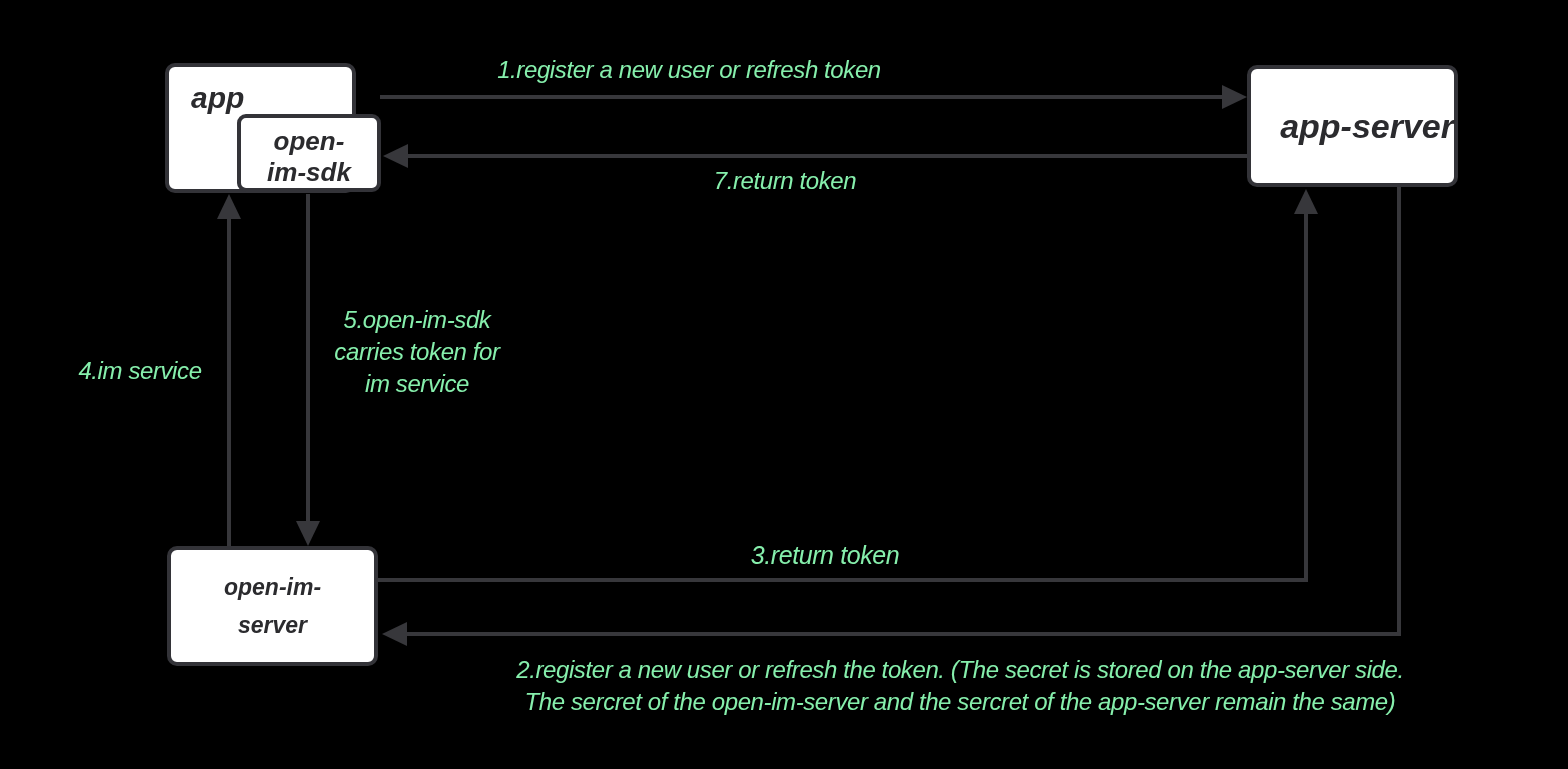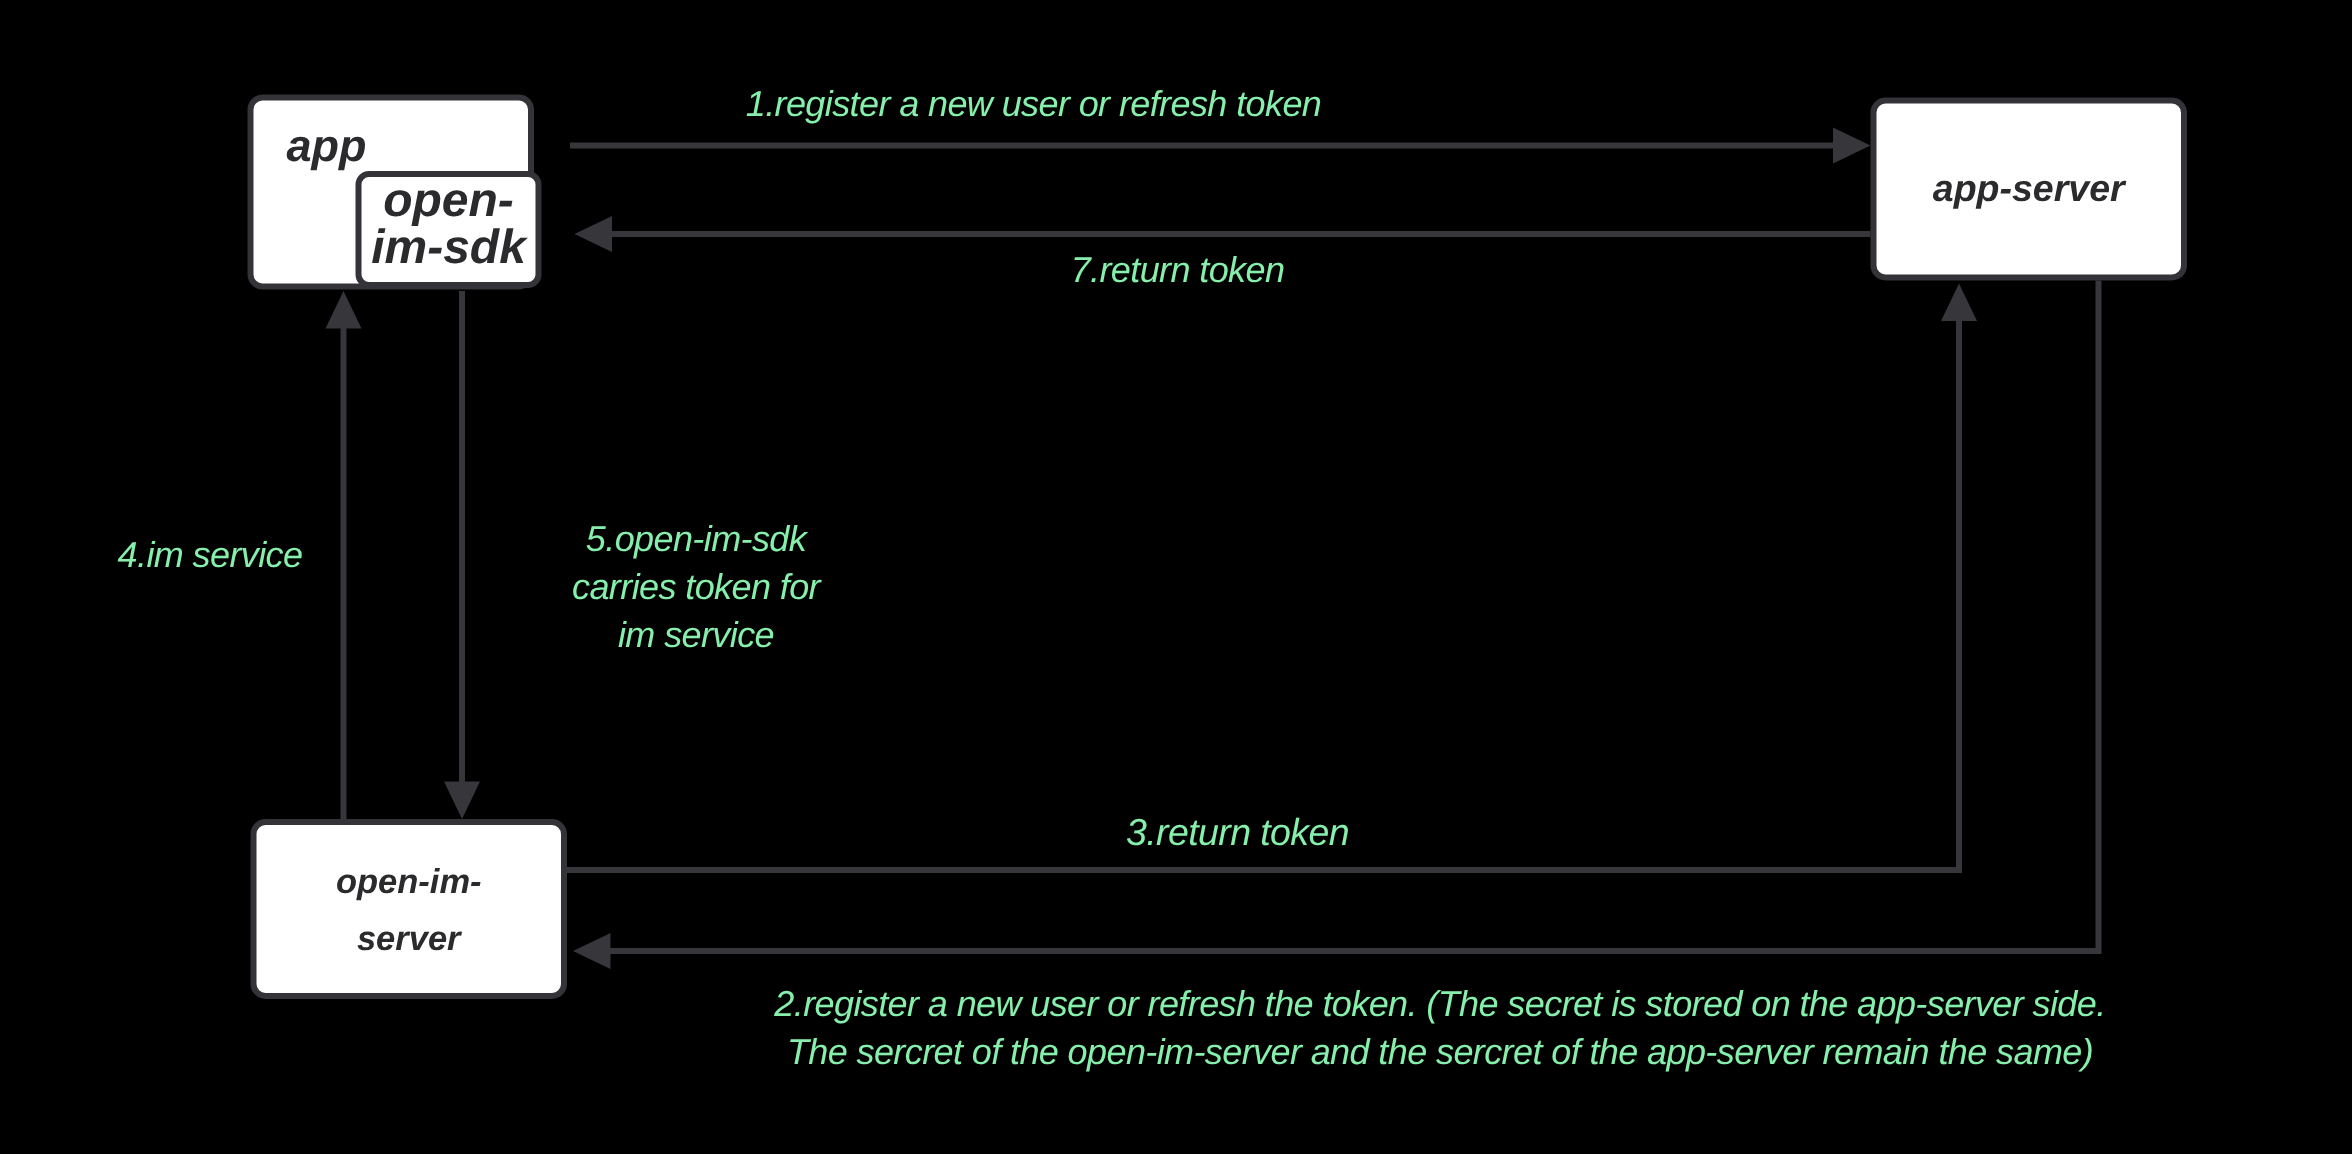--- a/index.html
+++ b/index.html
@@ -34,53 +34,53 @@
   }
   .node-app {
     left: 165px; top: 63px; width: 191px; height: 130px;
   }
   .node-app .node-label {
     position: absolute;
     left: 22px; top: 14px;
     font-size: 30px;
   }
   .node-sdk {
-    left: 237px; top: 114px; width: 124px; height: 78px;
+    left: 237px; top: 114px; width: 144px; height: 78px;
     border-radius: 9px;
-    display: flex; align-items: flex-start; justify-content: center;
+    display: flex; align-items: flex-end; justify-content: center;
     text-align: center;
-    font-size: 32px;
+    font-size: 26px;
     line-height: 31px;
     white-space: pre-line;
   }
   .node-app-server {
     left: 1247px; top: 65px; width: 211px; height: 122px;
-    display: flex; align-items: center; justify-content: center;
-    font-size: 25px;
+    display: flex; align-items: center; justify-content: flex-end;
+    font-size: 34px;
   }
   .node-open-im-server {
     left: 167px; top: 546px; width: 211px; height: 120px;
     display: flex; align-items: center; justify-content: center;
     text-align: center;
     font-size: 23px;
     line-height: 38px;
     white-space: pre-line;
   }
   .edge-label {
     position: absolute;
     color: #86efac;
     font-style: italic;
     font-size: 24px;
     letter-spacing: -0.4px;
     text-align: center;
     white-space: pre-line;
   }
   .label-1 { left: 389px; top: 56px;  width: 600px; }
   .label-4 { left: 585px; top: 167px; width: 400px; }
-  .label-5 { left: 307px; top: 344px; width: 220px; line-height: 32px; margin-left: 47px; }
+  .label-5 { left: 307px; top: 304px; width: 220px; line-height: 32px; }
   .label-6 { left: 40px;  top: 357px; width: 200px; }
   .label-3 { left: 625px; top: 541px; width: 400px; font-size: 25px; }
   .label-2 { left: 380px; top: 654px; width: 1160px; line-height: 32px; font-size: 24px; }
 </style>
 </head>
 <body>
 
 <div class="canvas">
 
   <svg class="wires" viewBox="0 0 1568 769" xmlns="http://www.w3.org/2000/svg" fill="none" stroke="#37373b" stroke-width="4">

